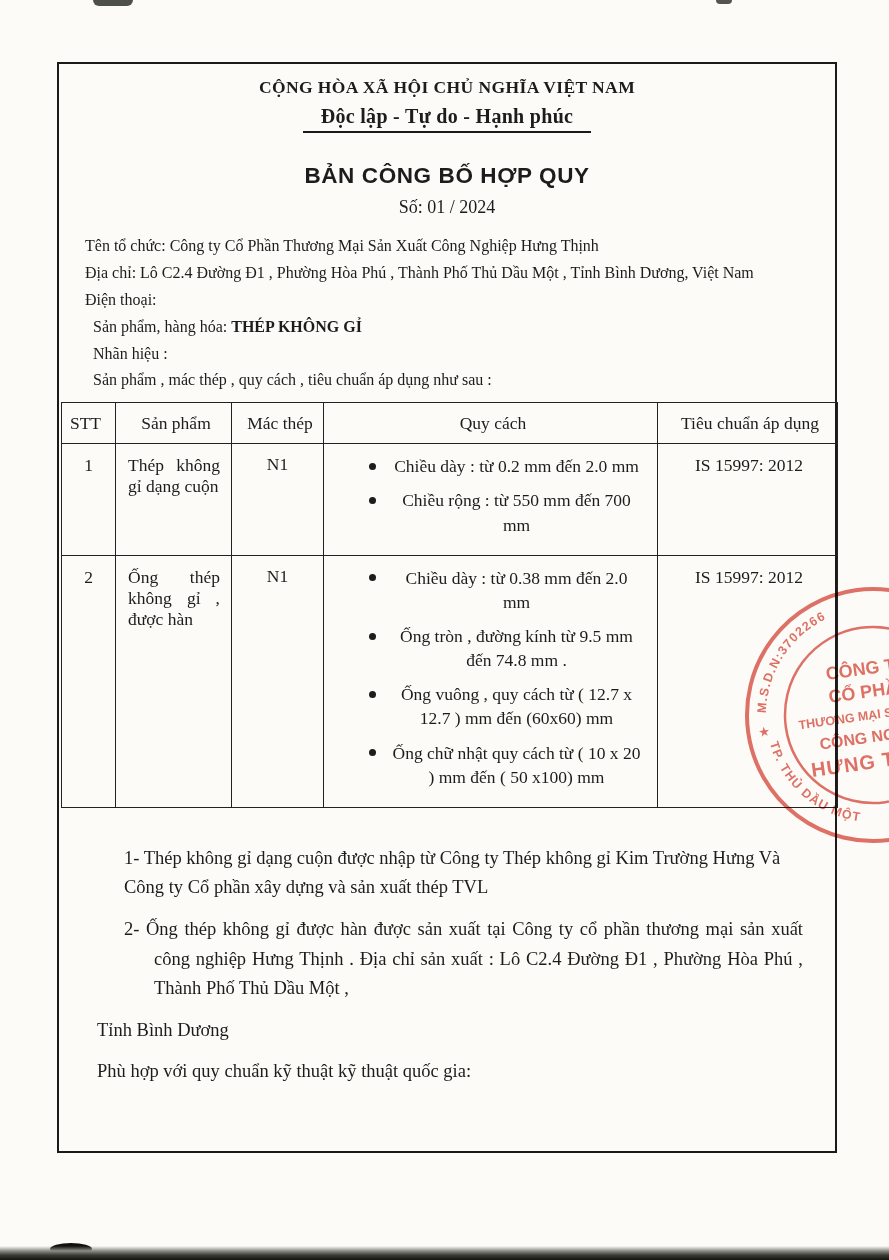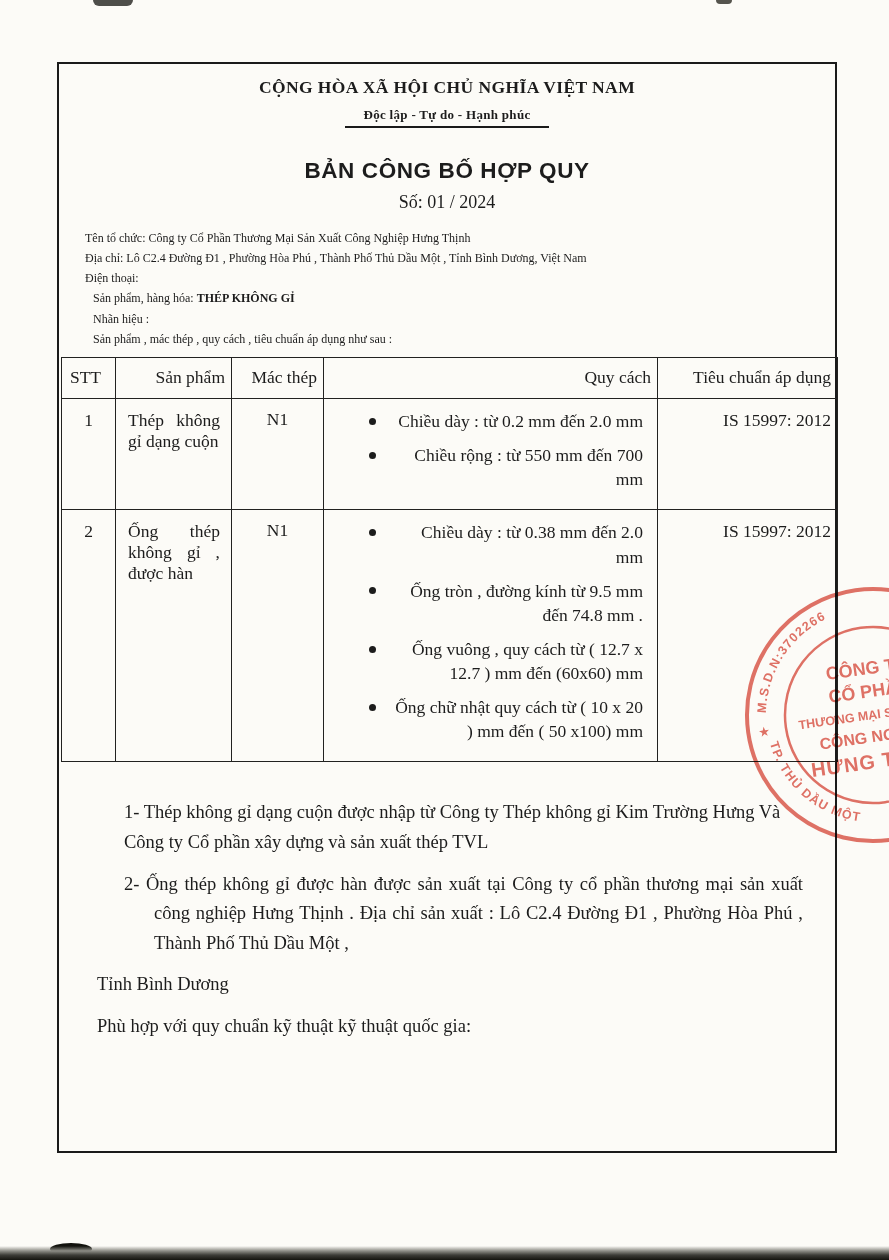--- a/index.html
+++ b/index.html
@@ -3,32 +3,32 @@
 <meta charset="utf-8">
 <style>
   * { margin:0; padding:0; box-sizing:border-box; }
   body { width:889px; font-family:"Liberation Serif","DejaVu Serif",serif; color:var(--ink,#1c1c1c); background:#ffffff; }
   .page { position:relative; width:889px; height:1260px; background:#fcfbf7; overflow:hidden; }
 
   .frame { position:absolute; left:57px; top:62px; width:780px; height:1091px; border:2px solid #1a1a1a; background:transparent; }
 
   .nat-title { text-align:center; margin-top:13px; font-weight:bold; font-size:17.5px; letter-spacing:.4px; }
   .motto-wrap { text-align:center; margin-top:7px; }
-  .motto { display:inline-block; font-weight:bold; font-size:13px; border-bottom:2px solid #1a1a1a; padding:0 18px 3px 18px; letter-spacing:.3px; }
+  .motto { display:inline-block; font-weight:bold; font-size:20px; border-bottom:2px solid #1a1a1a; padding:0 18px 3px 18px; letter-spacing:.3px; }
 
   .doc-title { text-align:center; margin-top:30px; font-family:"Liberation Sans","DejaVu Sans",sans-serif; font-weight:bold; font-size:22.5px; letter-spacing:.6px; }
   .doc-no { text-align:center; margin-top:8px; font-size:18px; }
 
-  .info { margin:15px 16px 0 26px; font-size:12px; line-height:1.68; }
+  .info { margin:15px 16px 0 26px; font-size:16px; line-height:1.68; }
   .info p { margin:0; }
   .info .indent { padding-left:8px; }
   .product-value { font-weight:bold; }
 
   .doc-table { border-collapse:collapse; width:776px; margin:8px 0 0 2px; font-size:17.5px; table-layout:fixed; }
-  .doc-table th, .doc-table td { border:1.5px solid #222220; vertical-align:top; font-weight:normal; text-align:right; }
+  .doc-table th, .doc-table td { border:1.5px solid #222220; vertical-align:top; font-weight:normal; text-align:center; }
   .doc-table th { height:41px; vertical-align:middle; padding:4px 6px 4px 11px; }
   .doc-table th.c { text-align:center; padding-left:0; }
   tr.row-a td { height:103px; }
   tr.row-b td { height:237px; }
   td.cell-stt { text-align:center; padding-top:11px; }
   td.cell-product { padding:11px 11px 8px 12px; text-align:justify; }
   td.cell-grade { text-align:center; padding-top:10px; }
   td.cell-specs { padding:10px 14px 8px 0; }
   td.cell-standard { padding:11px 6px 8px 9px; }
   ul.spec-list { list-style:none; margin:0; padding:0 0 0 40px; }

